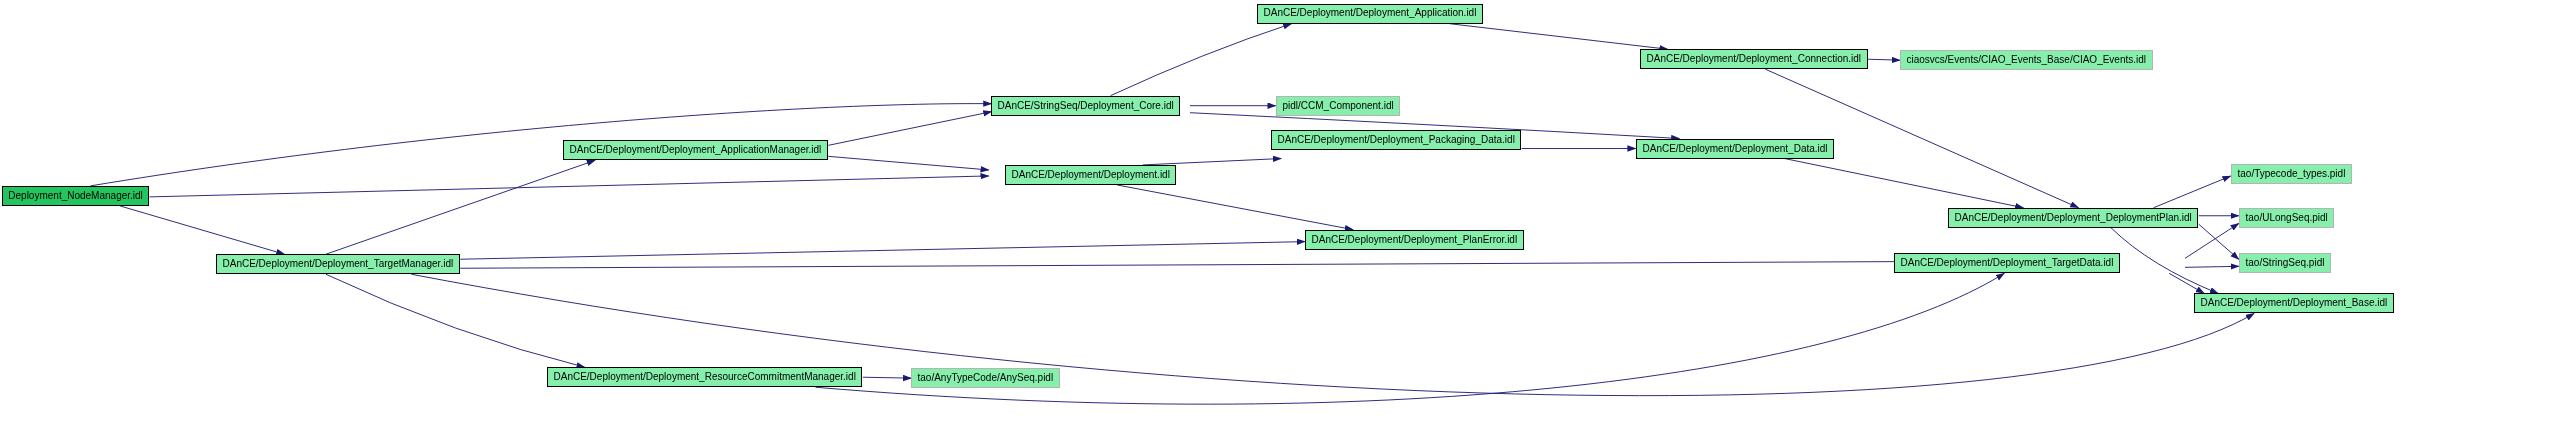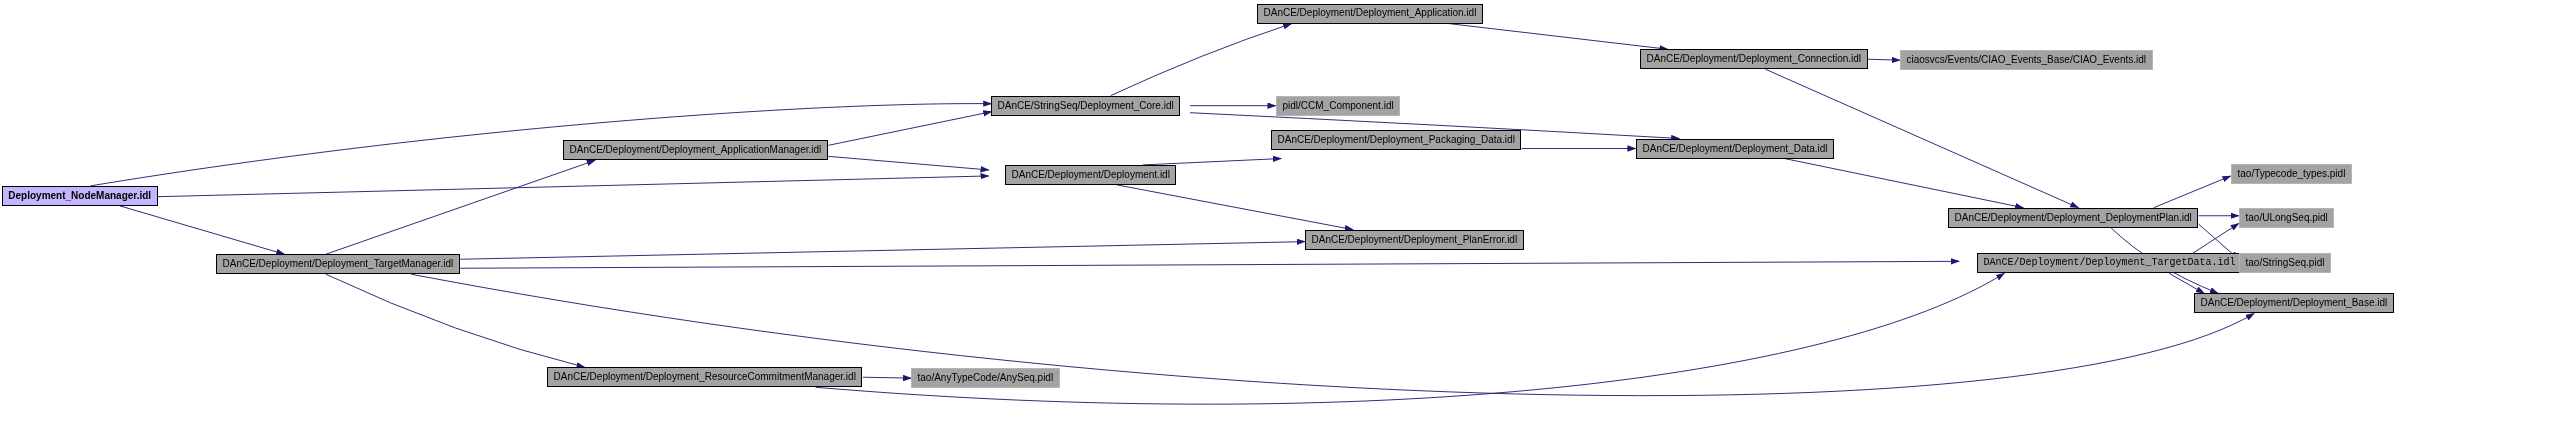--- a/index.html
+++ b/index.html
@@ -7,31 +7,31 @@
     position:relative;
     width:2576px;height:441px;
     background:#ffffff;
     font-family:"Liberation Sans","DejaVu Sans",sans-serif;
     overflow:hidden;
   }
   #edge-layer{position:absolute;left:0;top:0;width:2576px;height:441px;}
   .node{
     position:absolute;
     box-sizing:border-box;
-    background:#a3a3a3;
+    background:#86efac;
     border:0.9px solid #000000;
     padding:2.7px 5.5px 3.6px 5.5px;
     font-size:10px;
     line-height:12px;
     white-space:nowrap;
     color:#000000;
     cursor:pointer;
   }
   .node.leaf{border-color:#b4b4b4;cursor:default;}
-  .node.root{background:#c4b5fd;border-color:#000000;cursor:default;font-weight:bold;}
+  .node.root{background:#22c55e;border-color:#000000;cursor:default;}
   .node-label{display:inline-block;}
 </style>
 </head>
 <body>
 
 <div id="canvas">
   <svg id="edge-layer" width="2576" height="441" viewBox="0 0 2827 484" xmlns="http://www.w3.org/2000/svg">
     <defs>
       <marker id="arrow" markerWidth="11" markerHeight="8" refX="9" refY="3.5" orient="auto" markerUnits="userSpaceOnUse">
         <path d="M0,0 L10,3.5 L0,7 Z" fill="#191970"></path>
@@ -108,21 +108,21 @@
     </div>
     <div class="node" style="left: 1636px; top: 139px;">
       <span class="node-label">DAnCE/Deployment/Deployment_Data.idl</span>
     </div>
     <div class="node" style="left: 1948px; top: 208px;">
       <span class="node-label">DAnCE/Deployment/Deployment_DeploymentPlan.idl</span>
     </div>
     <div class="node leaf" style="left: 1900px; top: 50px;">
       <span class="node-label">ciaosvcs/Events/CIAO_Events_Base/CIAO_Events.idl</span>
     </div>
-    <div class="node" style="left: 1977px; top: 253px; font-family: Liberation Mono, monospace;">
+    <div class="node" style="left: 1894px; top: 253px;">
       <span class="node-label">DAnCE/Deployment/Deployment_TargetData.idl</span>
     </div>
     <div class="node leaf" style="left: 2231px; top: 164px;">
       <span class="node-label">tao/Typecode_types.pidl</span>
     </div>
     <div class="node leaf" style="left: 2239px; top: 208px;">
       <span class="node-label">tao/ULongSeq.pidl</span>
     </div>
     <div class="node leaf" style="left: 2239px; top: 253px;">
       <span class="node-label">tao/StringSeq.pidl</span>

